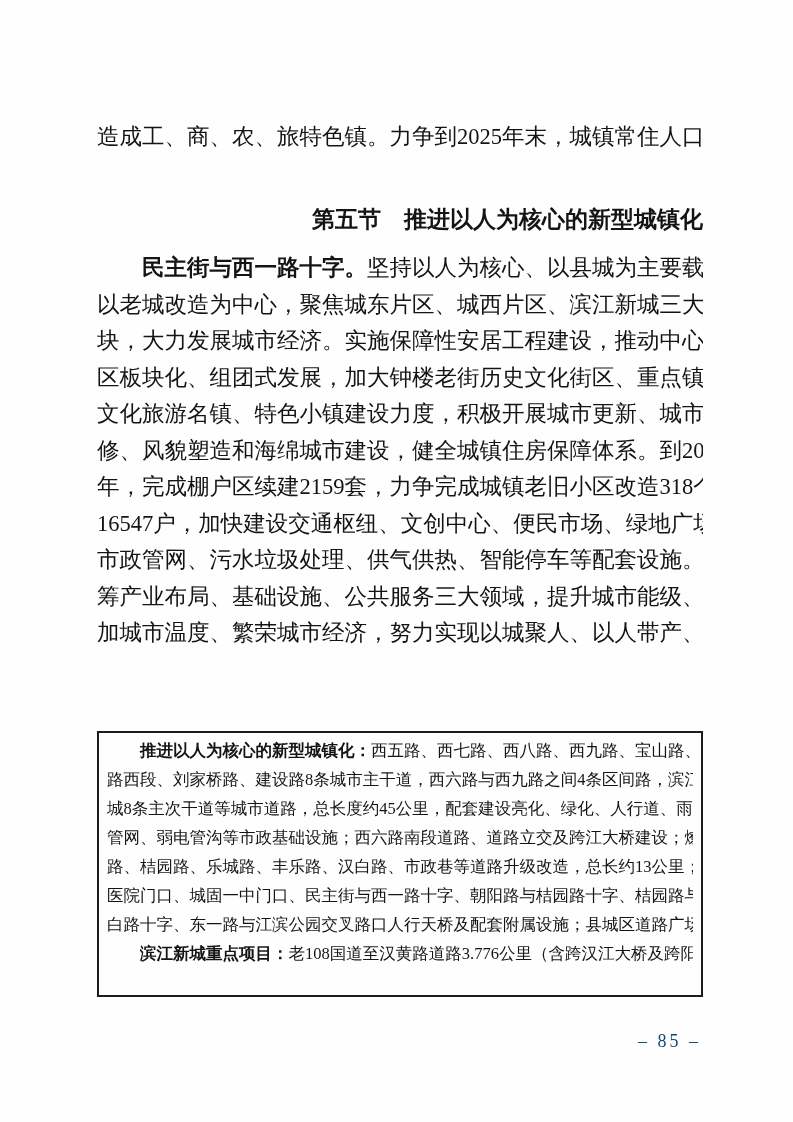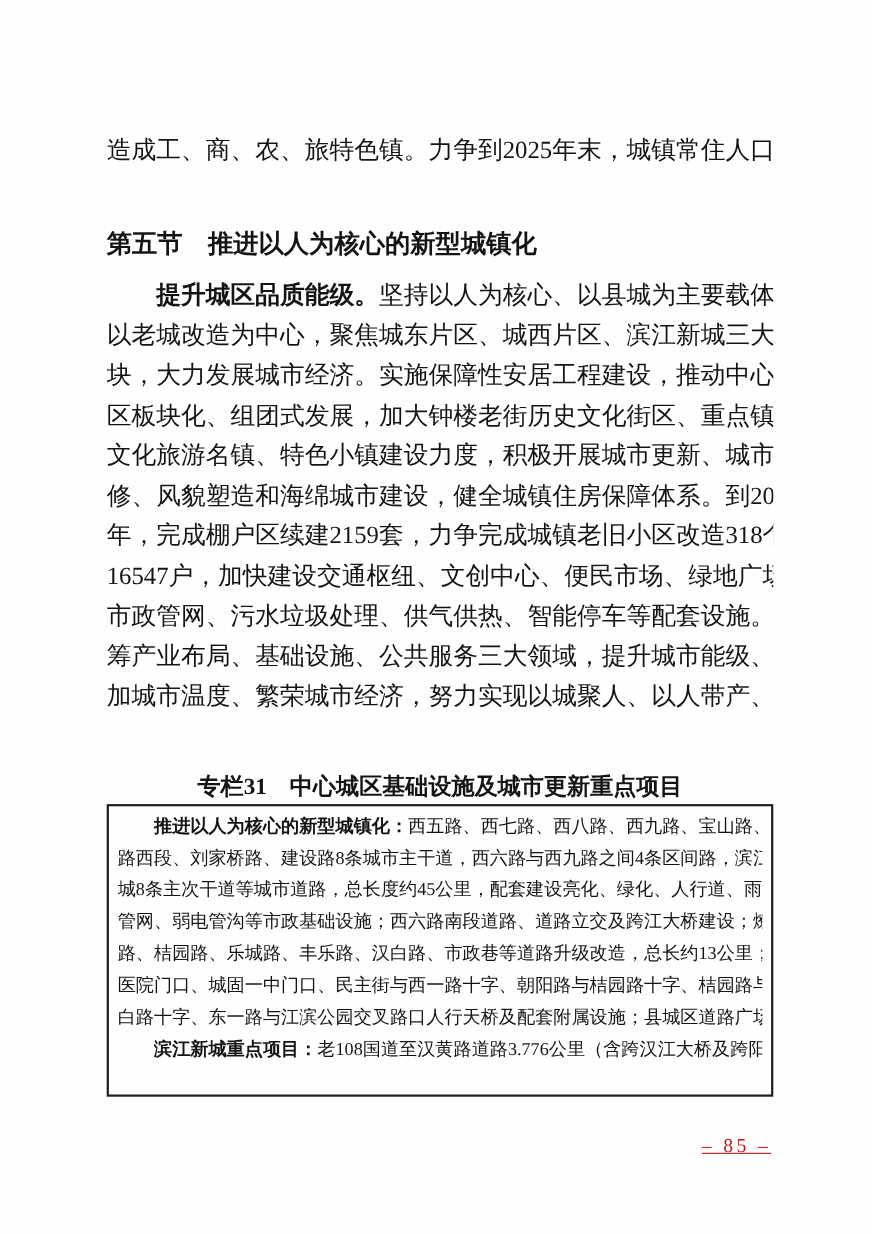--- a/index.html
+++ b/index.html
@@ -7,63 +7,62 @@
     position:relative; width:793px; height:1122px; margin:0 auto;
     background:#fefefe; overflow:hidden;
     font-family:"Liberation Serif","DejaVu Serif",serif; color:#141414;
   }
   .abs { position:absolute; left:97px; width:606px; }
   .bline { font-size:22.5px; line-height:36.5px; height:36.5px; white-space:nowrap; overflow:hidden; }
   .jline { text-align:justify; text-align-last:justify; }
   .indent { padding-left:45px; }
   .lead-bold { font-weight:bold; font-family:"Liberation Sans","DejaVu Sans",sans-serif; }
   .section-heading {
-    font-family:Liberation Sans, sans-serif;
+    font-family:Liberation Mono, monospace;
     font-weight:bold; font-size:23px; line-height:30px;
-    text-align:left; margin:0;
+    text-align:right; margin:0;
   }
   .box-heading { font-weight:bold; font-size:21px; line-height:28px; text-align:center; }
   .project-box {
     top:731px; height:266px; box-sizing:border-box;
     border:2px solid #1c1c1c; padding:3px 8px 0 8px; overflow:hidden;
     background:#fefefe;
   }
   .xline { font-size:16.5px; line-height:29px; height:29px; white-space:nowrap; overflow:hidden; }
   .xindent { padding-left:33px; }
   .page-number {
     position:absolute; top:1031px; right:92px;
-    font-size:18px; letter-spacing:3px; color:#b91c1c;text-decoration:underline;
+    font-size:18px; letter-spacing:3px; color:#0c4a6e;
   }
 </style>
 </head>
 <body>
 
 <div class="page">
 
   <div class="abs" style="top:119px">
     <div class="bline jline">造成工、商、农、旅特色镇。力争到2025年末，城镇常住人口达</div>
   </div>
 
   <h1 class="abs section-heading" style="top:206px">第五节　推进以人为核心的新型城镇化</h1>
 
   <div class="abs" style="top:250px">
-    <div class="bline jline indent"><span class="lead-bold">提升城区品质能级。</span><span>坚持以人为核心、以县城为主要载体，</span></div>
+    <div class="bline jline indent"><span class="lead-bold">民主街与西一路十字。</span><span>坚持以人为核心、以县城为主要载体，</span></div>
     <div class="bline jline">以老城改造为中心，聚焦城东片区、城西片区、滨江新城三大板</div>
     <div class="bline jline">块，大力发展城市经济。实施保障性安居工程建设，推动中心城</div>
     <div class="bline jline">区板块化、组团式发展，加大钟楼老街历史文化街区、重点镇、</div>
     <div class="bline jline">文化旅游名镇、特色小镇建设力度，积极开展城市更新、城市双</div>
     <div class="bline jline">修、风貌塑造和海绵城市建设，健全城镇住房保障体系。到2025</div>
     <div class="bline jline">年，完成棚户区续建2159套，力争完成城镇老旧小区改造318个</div>
     <div class="bline jline">16547户，加快建设交通枢纽、文创中心、便民市场、绿地广场、</div>
     <div class="bline jline">市政管网、污水垃圾处理、供气供热、智能停车等配套设施。统</div>
     <div class="bline jline">筹产业布局、基础设施、公共服务三大领域，提升城市能级、增</div>
     <div class="bline jline">加城市温度、繁荣城市经济，努力实现以城聚人、以人带产、以</div>
   </div>
 
-  <div class="abs box-heading" style="top:701px">专栏31　中心城区基础设施及城市更新重点项目</div>
 
   <div class="abs project-box">
     <div class="xline jline xindent"><span class="lead-bold">推进以人为核心的新型城镇化：</span><span>西五路、西七路、西八路、西九路、宝山路、北环</span></div>
     <div class="xline jline">路西段、刘家桥路、建设路8条城市主干道，西六路与西九路之间4条区间路，滨江新</div>
     <div class="xline jline">城8条主次干道等城市道路，总长度约45公里，配套建设亮化、绿化、人行道、雨污</div>
     <div class="xline jline">管网、弱电管沟等市政基础设施；西六路南段道路、道路立交及跨江大桥建设；燎原</div>
     <div class="xline jline">路、桔园路、乐城路、丰乐路、汉白路、市政巷等道路升级改造，总长约13公里；县</div>
     <div class="xline jline">医院门口、城固一中门口、民主街与西一路十字、朝阳路与桔园路十字、桔园路与汉</div>
     <div class="xline jline">白路十字、东一路与江滨公园交叉路口人行天桥及配套附属设施；县城区道路广场绿</div>
     <div class="xline jline xindent"><span class="lead-bold">滨江新城重点项目：</span><span>老108国道至汉黄路道路3.776公里（含跨汉江大桥及跨阳安</span></div>

